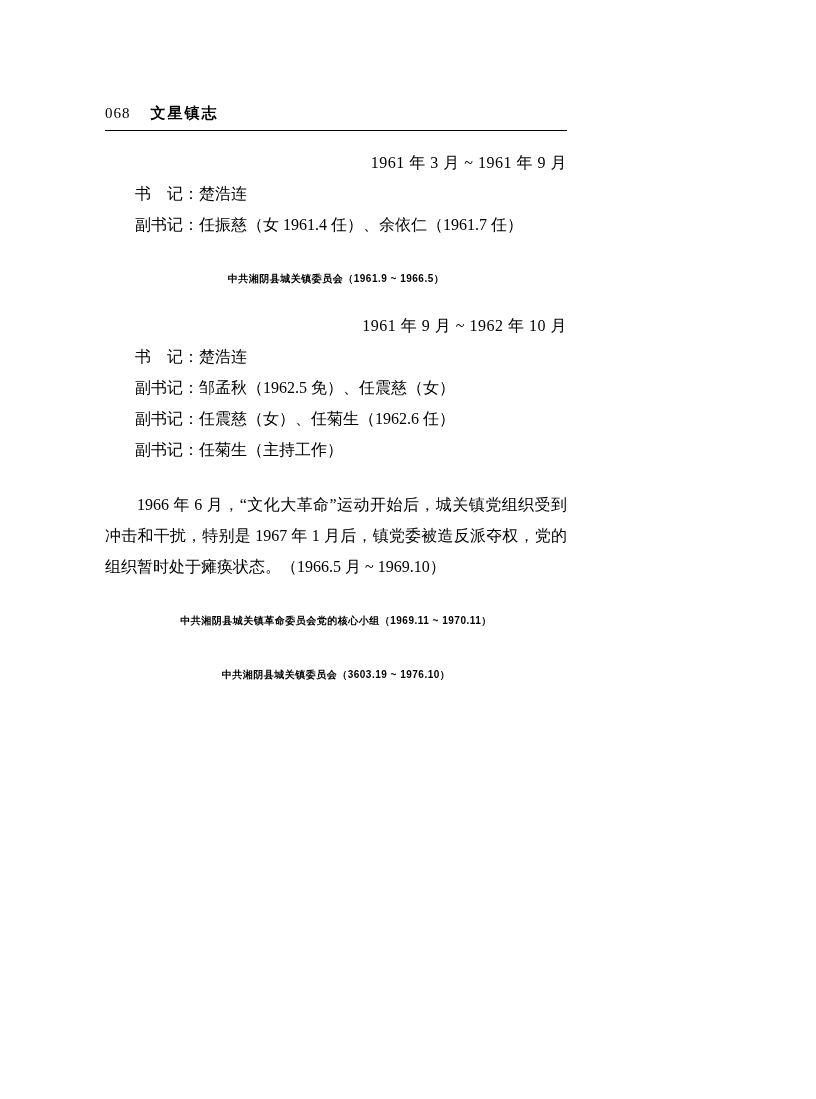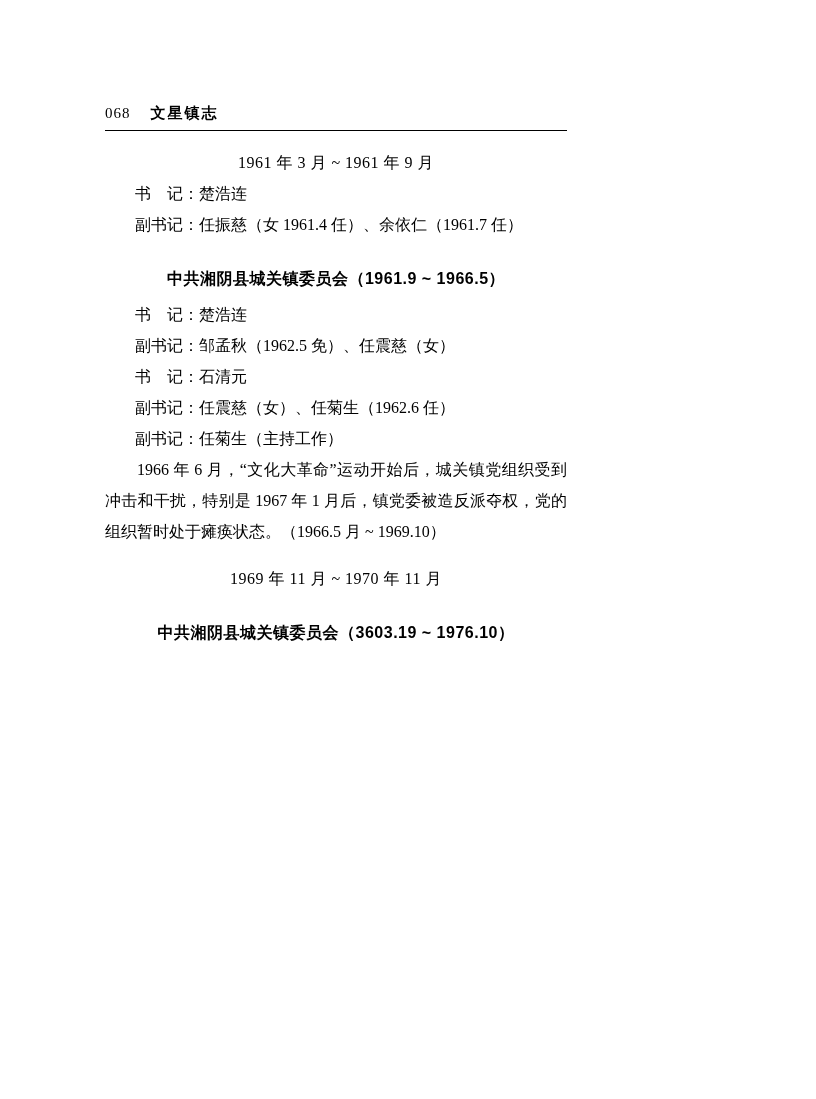--- a/index.html
+++ b/index.html
@@ -36,59 +36,59 @@
     font-weight: bold;
     letter-spacing: 2px;
   }
   
   .content {
     margin-top: 10px;
     line-height: 31px;
   }
   .block { min-height: 31px; }
   .period {
-    text-align: center;
+    text-align: right;
     letter-spacing: 0.5px;
     margin-top: 16px;
   }
   .heading {
     text-align: center;
     font-family: "Liberation Sans", "DejaVu Sans", sans-serif;
     font-weight: bold;
-    font-size: 16px;
+    font-size: 10px;
     margin-top: 23px;
     margin-bottom: 5px;
     letter-spacing: 0.5px;
   }
   .paragraph {
     text-indent: 2em;
     text-align: justify;
   }
-  .gap-top { }
+  .gap-top { margin-top: 24px; }
   .role { padding-left: 30px; }
   .role-label {
     font-family: "Liberation Sans", "DejaVu Sans", sans-serif;
     font-weight: normal;
   }
 </style>
 </head>
 <body>
 
 <div class="page">
   <header class="running-header">
     <span class="page-number">068</span>
     <span class="book-title">文星镇志</span>
   </header>
   <main class="content" id="content">
       <div class="block period">1961 年 3 月 ~ 1961 年 9 月</div>
       <div class="block role"><span class="role-label">书　记：</span><span class="role-value">楚浩连</span></div>
       <div class="block role"><span class="role-label">副书记：</span><span class="role-value">任振慈（女 1961.4 任）、余依仁（1961.7 任）</span></div>
       <div class="block heading">中共湘阴县城关镇委员会（1961.9 ~ 1966.5）</div>
+      <div class="block period">1961 年 9 月 ~ 1962 年 10 月</div>
       <div class="block role"><span class="role-label">书　记：</span><span class="role-value">楚浩连</span></div>
       <div class="block role"><span class="role-label">副书记：</span><span class="role-value">邹孟秋（1962.5 免）、任震慈（女）</span></div>
-      <div class="block role"><span class="role-label">书　记：</span><span class="role-value">石清元</span></div>
       <div class="block role"><span class="role-label">副书记：</span><span class="role-value">任震慈（女）、任菊生（1962.6 任）</span></div>
       <div class="block role"><span class="role-label">副书记：</span><span class="role-value">任菊生（主持工作）</span></div>
       <div class="block paragraph gap-top">1966 年 6 月，“文化大革命”运动开始后，城关镇党组织受到冲击和干扰，特别是 1967 年 1 月后，镇党委被造反派夺权，党的组织暂时处于瘫痪状态。（1966.5 月 ~ 1969.10）</div>
-      <div class="block period">1969 年 11 月 ~ 1970 年 11 月</div>
+      <div class="block heading">中共湘阴县城关镇革命委员会党的核心小组（1969.11 ~ 1970.11）</div>
       <div class="block heading">中共湘阴县城关镇委员会（3603.19 ~ 1976.10）</div>
     </main>
 </div>
 
 </body></html>

